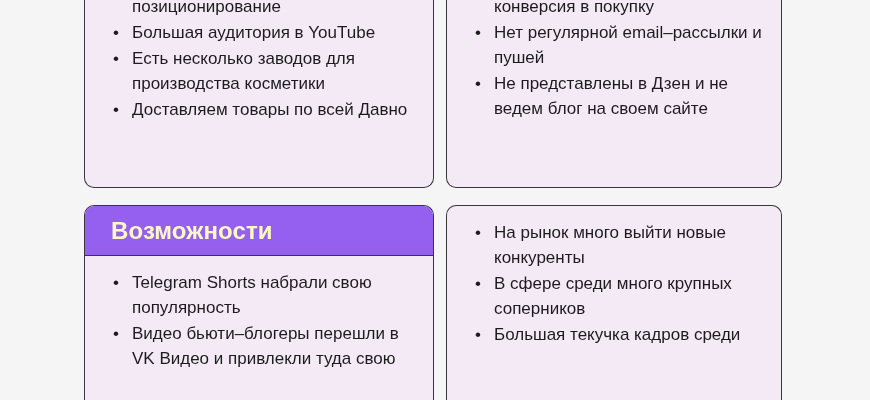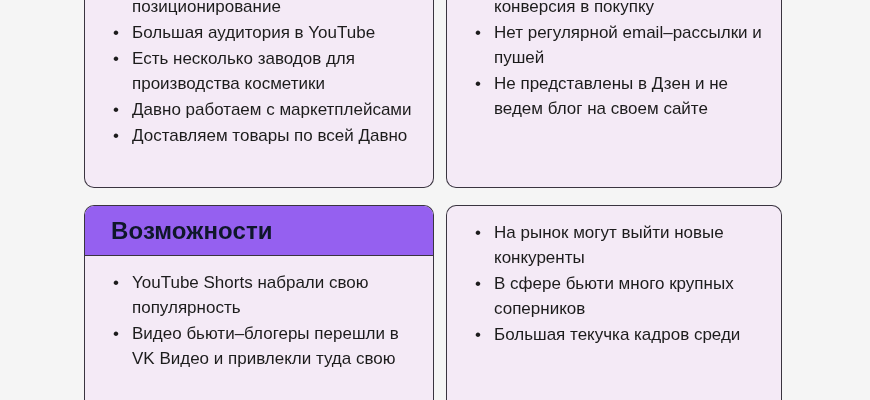--- a/index.html
+++ b/index.html
@@ -53,21 +53,21 @@
     background: #9560f0;
     border-bottom: 1px solid #3a3440;
     display: flex;
     align-items: center;
     padding: 0 0 0 26px;
     box-sizing: border-box;
   }
   .card-header-title {
     font-size: 24px;
     font-weight: bold;
-    color: #0f172a;
+    color: #fef9c3;
     letter-spacing: 0.1px;
     line-height: 1;
   }
 
   
   .card-body {
     padding: 14px 18px 14px 24px;
   }
   .bullet-list {
     list-style: none;
@@ -106,21 +106,20 @@
 <body>
 
 <div class="swot-board">
 
   <div class="card top col-left">
     <div class="card-body">
       <ul class="bullet-list">
         <li class="bullet-item continuation">позиционирование</li>
         <li class="bullet-item">Большая аудитория в YouTube</li>
         <li class="bullet-item">Есть несколько заводов для производства косметики</li>
-        <li class="bullet-item">Давно работаем с маркетплейсами</li>
         <li class="bullet-item">Доставляем товары по всей Давно</li>
       </ul>
     </div>
   </div>
 
   <div class="card top col-right">
     <div class="card-body">
       <ul class="bullet-list">
         <li class="bullet-item continuation">конверсия в покупку</li>
         <li class="bullet-item">Нет регулярной email–рассылки и пушей</li>
@@ -128,29 +127,29 @@
       </ul>
     </div>
   </div>
 
   <div class="card bottom col-left">
     <div class="card-header">
       <span class="card-header-title">Возможности</span>
     </div>
     <div class="card-body">
       <ul class="bullet-list">
-        <li class="bullet-item">YouTube Shorts набрали свою популярность</li>
+        <li class="bullet-item">Telegram Shorts набрали свою популярность</li>
         <li class="bullet-item">Видео бьюти–блогеры перешли в VK Видео и привлекли туда свою</li>
       </ul>
     </div>
   </div>
 
   <div class="card bottom col-right">
     <div class="card-body">
       <ul class="bullet-list">
-        <li class="bullet-item">На рынок могут выйти новые конкуренты</li>
-        <li class="bullet-item">В сфере бьюти много крупных соперников</li>
+        <li class="bullet-item">На рынок много выйти новые конкуренты</li>
+        <li class="bullet-item">В сфере среди много крупных соперников</li>
         <li class="bullet-item">Большая текучка кадров среди</li>
       </ul>
     </div>
   </div>
 
 </div>
 
 </body></html>

